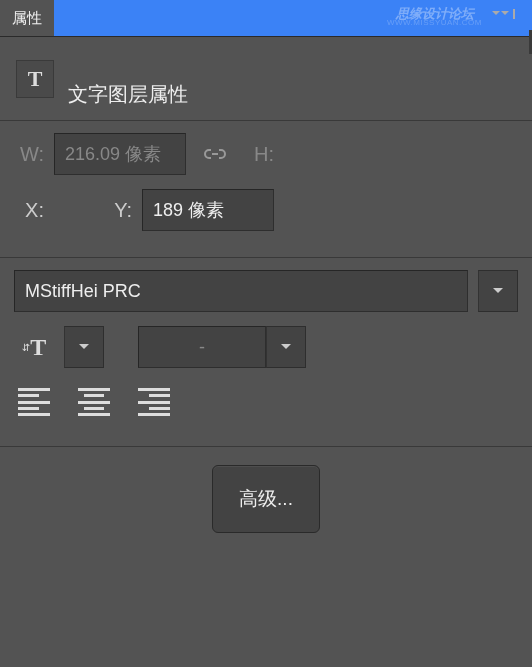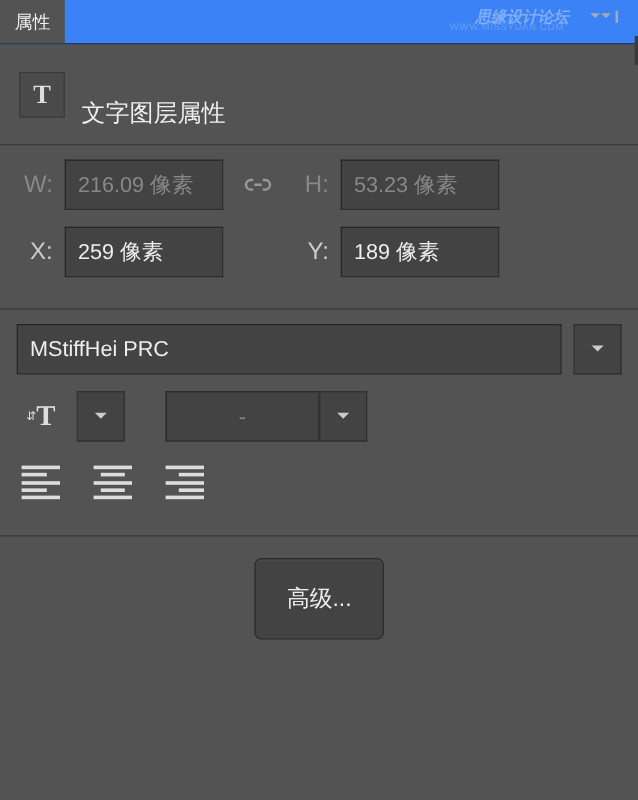--- a/index.html
+++ b/index.html
@@ -1,21 +1,21 @@
 <!DOCTYPE html>
 <html><head>
 <meta charset="utf-8">
 <style>
 * { box-sizing: border-box; margin: 0; padding: 0; }
 body { width: 532px; height: 667px; background: #535353; font-family: "Microsoft YaHei", sans-serif; color: #ddd; overflow: hidden; }
 
 .tab-bar { height: 37px; background: #3b82f6; display: flex; align-items: stretch; border-bottom: 1px solid #2a2a2a; position: relative; }
 .tab { background: #535353; padding: 4px 12px; font-size: 15px; color: #eee; display: flex; align-items: center; }
 .watermark { position: absolute; right: 58px; top: 5px; font-size: 13px; color: rgba(255,255,255,0.35); font-style: italic; font-weight: bold; }
-.watermark-sub { position: absolute; right: 62px; top: 18px; font-size: 8px; color: rgba(255,255,255,0.22); letter-spacing: 0.5px; }
+.watermark-sub { position: absolute; right: 50px; top: 18px; font-size: 8px; color: rgba(255,255,255,0.22); letter-spacing: 0.5px; }
 .flyout-btn { position: absolute; right: 6px; top: 4px; width: 44px; height: 20px; display: flex; align-items: center; justify-content: center; }
 .flyout-btn svg { fill: #aaa; }
 
 .header { display: flex; align-items: center; padding: 12px 16px; gap: 14px; }
 .type-icon { width: 38px; height: 38px; border: 1px solid #3a3a3a; background: #4a4a4a; display: flex; align-items: center; justify-content: center; font-family: Georgia, serif; font-weight: bold; font-size: 22px; color: #ddd; }
 .header-title { font-size: 20px; color: #eee; margin-top: 32px; }
 
 .divider { height: 1px; background: #393939; margin: 0; }
 
 .section { padding: 12px 14px; }
@@ -78,25 +78,23 @@
 <div class="section">
   <div class="row">
     <div class="lbl dim">W:</div>
     <div class="fld dim w1">216.09 像素</div>
     <div class="link-icn">
       <svg width="28" height="16" viewBox="0 0 28 16">
           <path d="M11 8 L17 8 M8 4 A4 4 0 0 0 8 12 L10 12 M20 4 A4 4 0 0 1 20 12 L18 12 M8 4 L10 4 M20 4 L18 4"></path>
         </svg>
     </div>
     <div class="lbl dim">H:</div>
-    <div class="fld dim w1">53.23 像素</div>
   </div>
   <div class="row">
     <div class="lbl">X:</div>
-    <div class="fld w1">259 像素</div>
     <div class="link-icn"></div>
     <div class="lbl">Y:</div>
     <div class="fld w1">189 像素</div>
   </div>
 </div>
 
 <div class="divider"></div>
 
 <div class="section">
   <div class="row dd">

